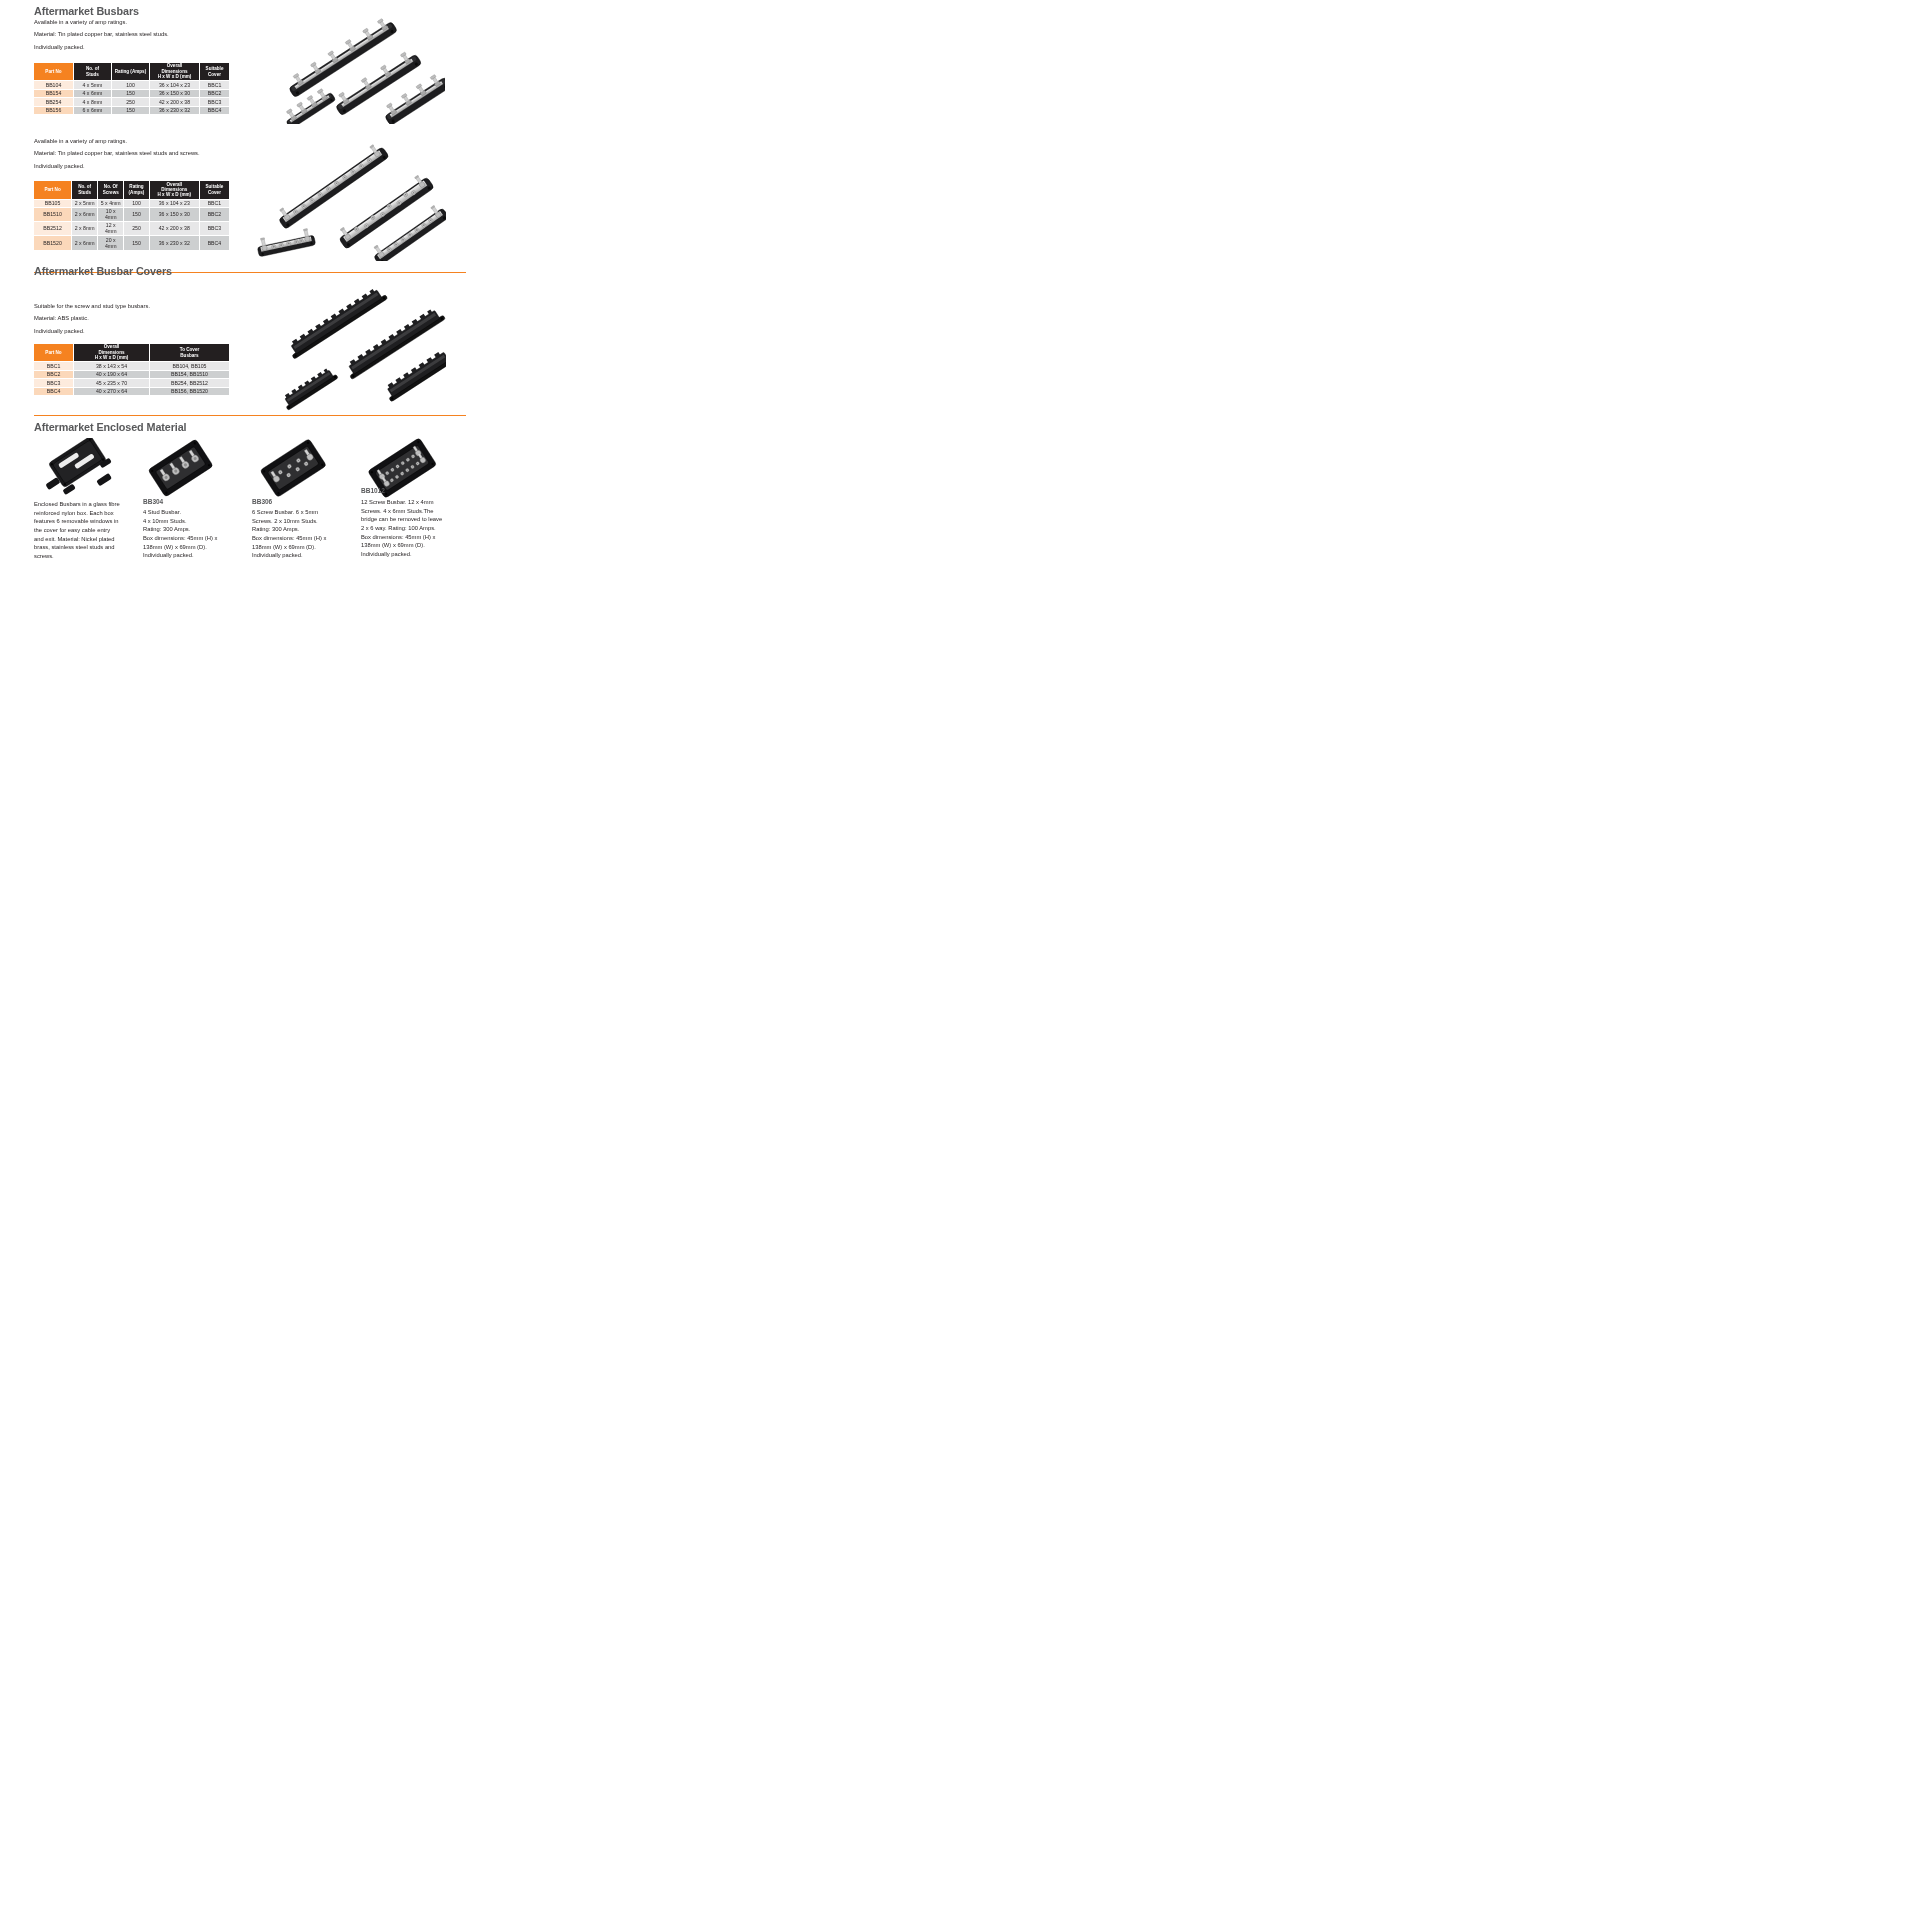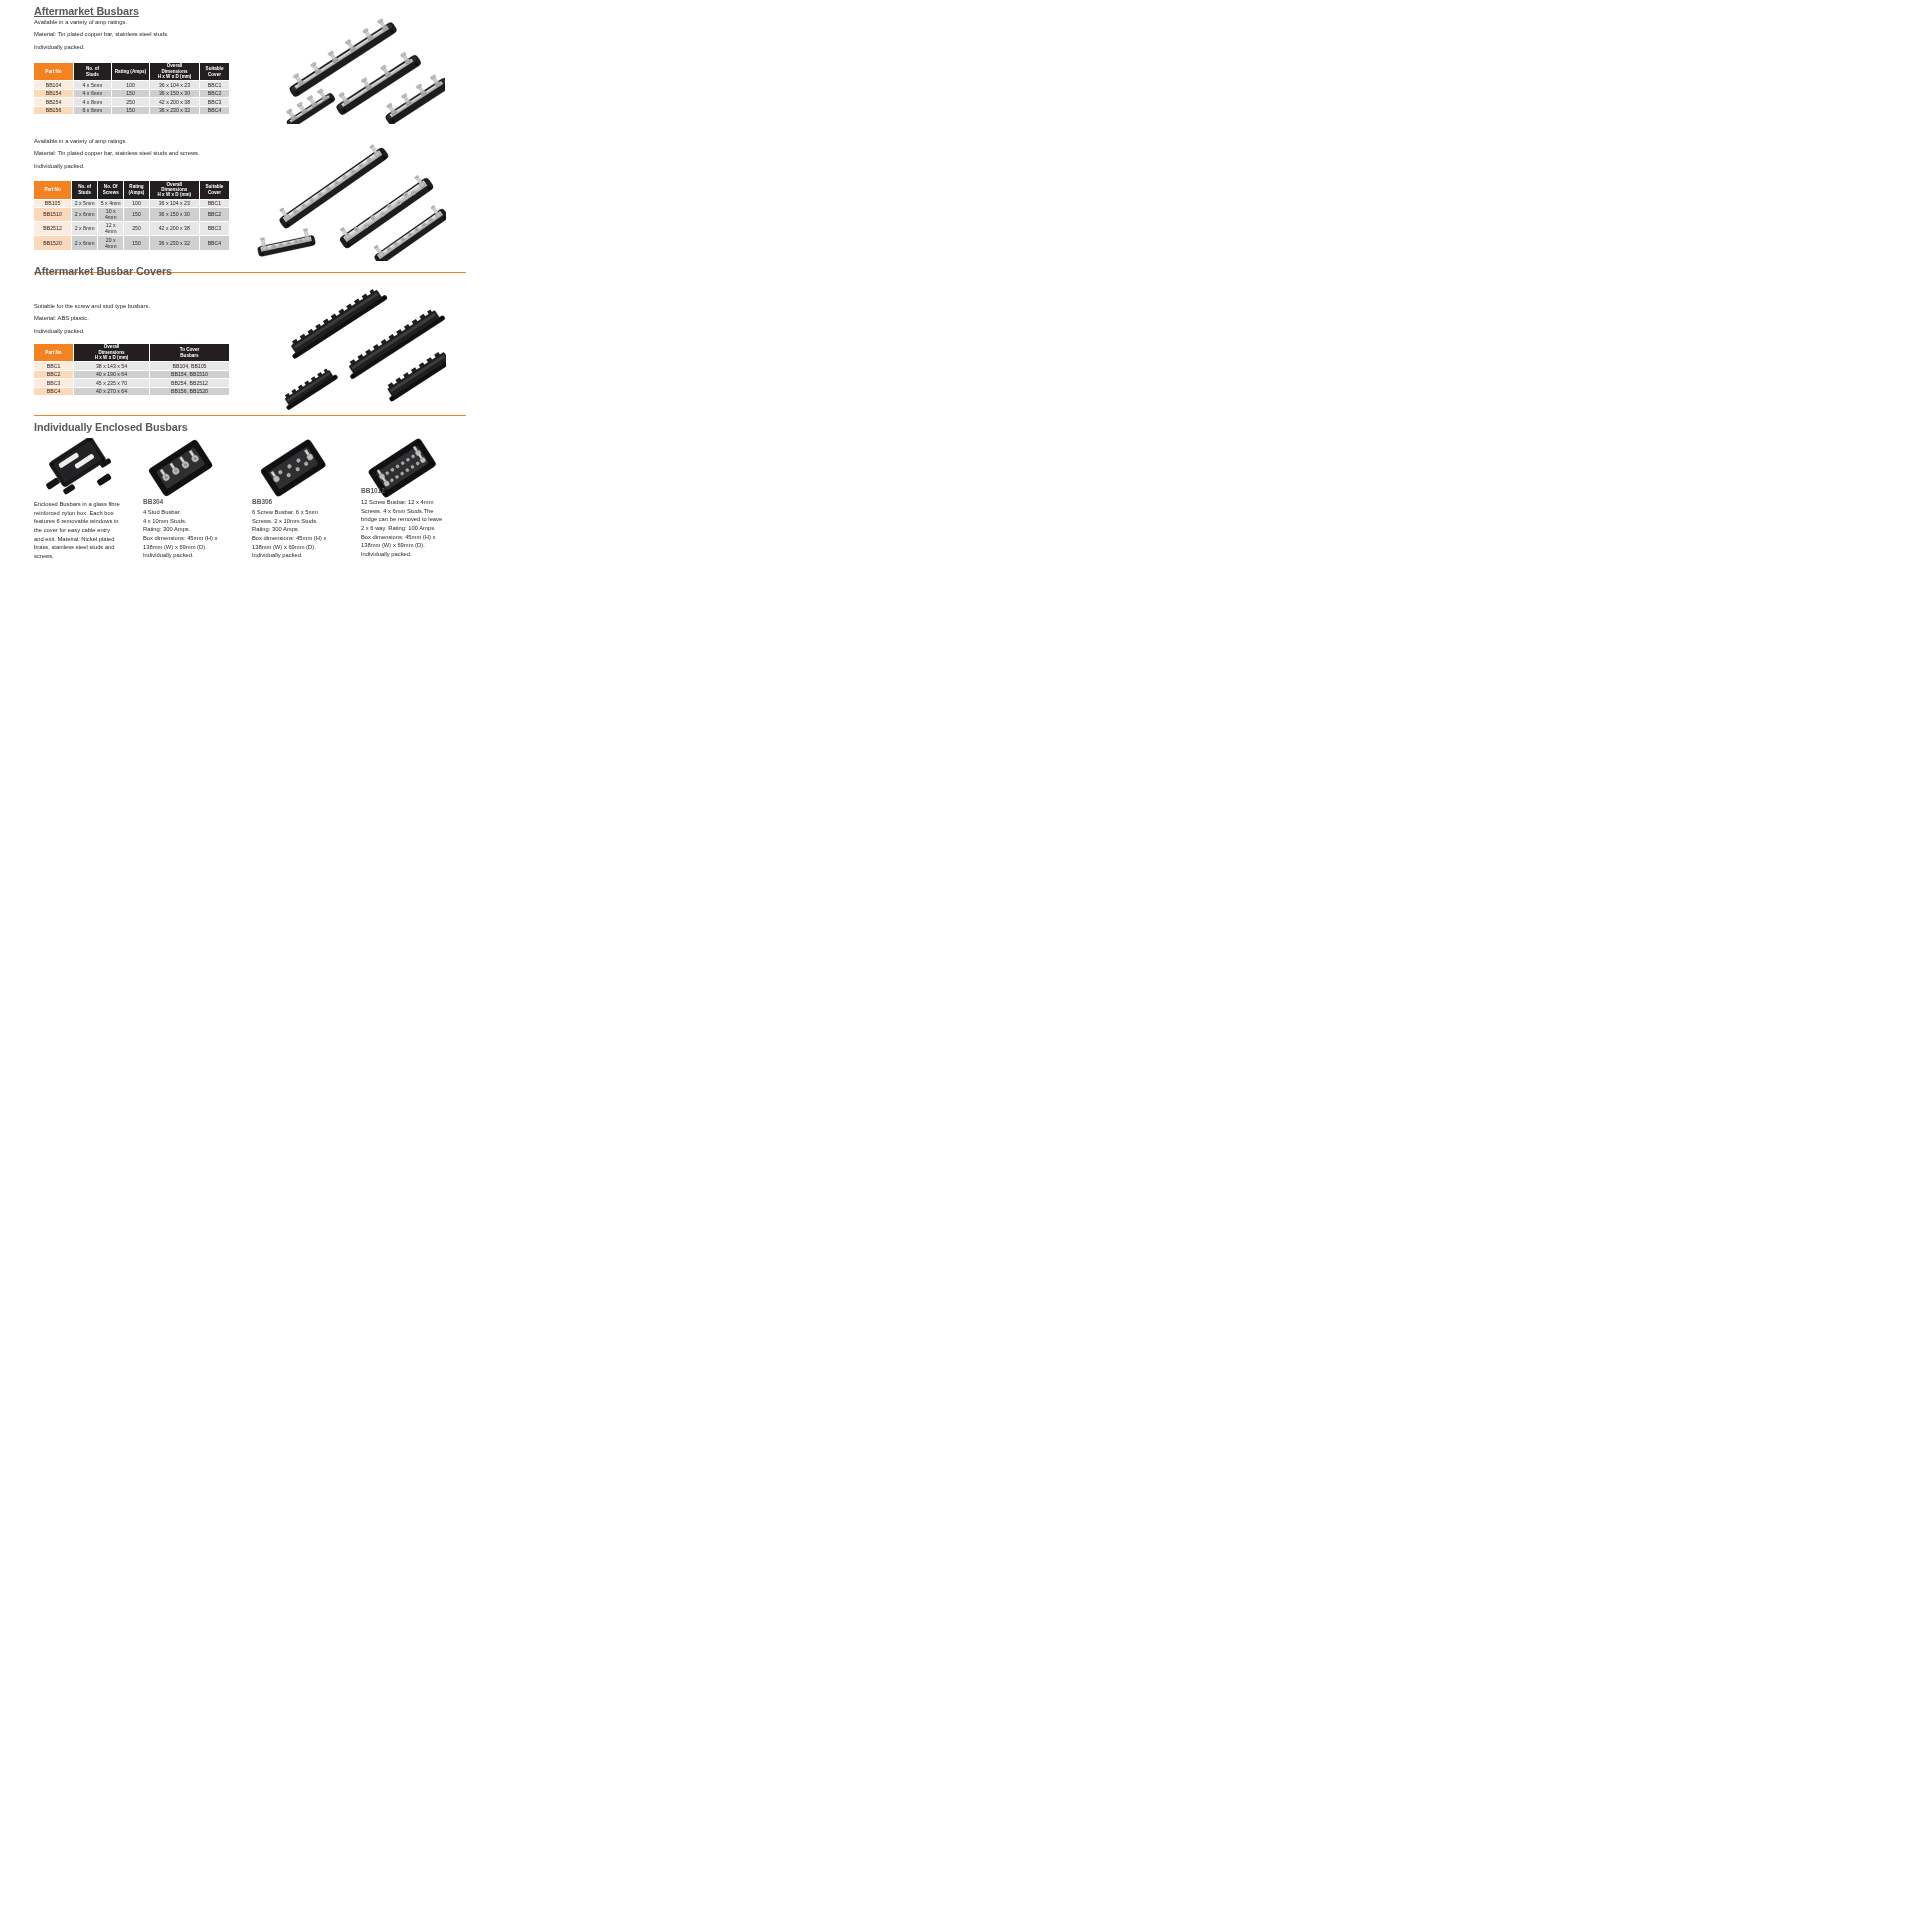--- a/index.html
+++ b/index.html
@@ -26,21 +26,21 @@
   
   .divider{background:#f58220;height:1.2px;}
   h3.code{margin:0;font-size:6.5px;font-weight:700;color:#58595b;}
   .photo{display:block;}
 </style>
 </head>
 <body>
 
 <div class="page">
 
-  <h1 class="sec abs" style="left:34px;top:5px;text-decoration:underline;">Aftermarket Busbars</h1>
+  <h1 class="sec abs" style="left:34px;top:5px;">Aftermarket Busbars</h1>
   <p class="body abs" style="left:34px;top:18px;">Available in a variety of amp ratings.</p>
   <p class="body abs" style="left:34px;top:30px;">Material: Tin plated copper bar, stainless steel studs.</p>
   <p class="body abs" style="left:34px;top:43px;">Individually packed.</p>
 
   <table class="spec abs" style="left:34px;top:63px;width:195px;">
     <colgroup>
         <col style="width:40px">
         <col style="width:38px">
         <col style="width:38px">
         <col style="width:50px">
@@ -390,21 +390,21 @@
       <rect x="9" y="7" width="137" height="21" rx="3" fill="#1f1f21" stroke="#000"></rect>
       <line x1="14" y1="4" x2="142" y2="4" stroke="#1f1f21" stroke-width="9" stroke-dasharray="11 9"></line>
       <rect x="12" y="11" width="131" height="7" fill="#3c3c3e"></rect>
       <use href="#p3hole" x="6" y="31"></use>
         <use href="#p3hole" x="149" y="31"></use>
     </g>
   </svg>
 
   <div class="divider abs" style="left:34px;top:415px;width:432px;"></div>
 
-  <h1 class="sec abs" style="left:34px;top:421px;">Individually Enclosed Busbars</h1>
+  <h1 class="sec abs" style="left:34px;top:421px;">Aftermarket Enclosed Material</h1>
 
   <svg class="photo abs" style="left:39px;top:438px;" width="80" height="60" viewBox="0 0 208 156">
     <g transform="translate(100,62) rotate(-33)">
       <rect x="-66" y="-38" width="132" height="76" rx="9" fill="#1a1a1c" stroke="#000"></rect>
       <rect x="-58" y="-30" width="116" height="60" rx="6" fill="#222224" stroke="#000"></rect>
       <rect x="-46" y="-22" width="58" height="13" rx="5" fill="#ededed"></rect>
       <rect x="-12" y="2" width="56" height="13" rx="5" fill="#ededed"></rect>
       <circle cx="-59" cy="-31" r="3" fill="#060606"></circle>
         <circle cx="59" cy="31" r="3" fill="#060606"></circle>
       <circle cx="59" cy="-31" r="3" fill="#060606"></circle>

